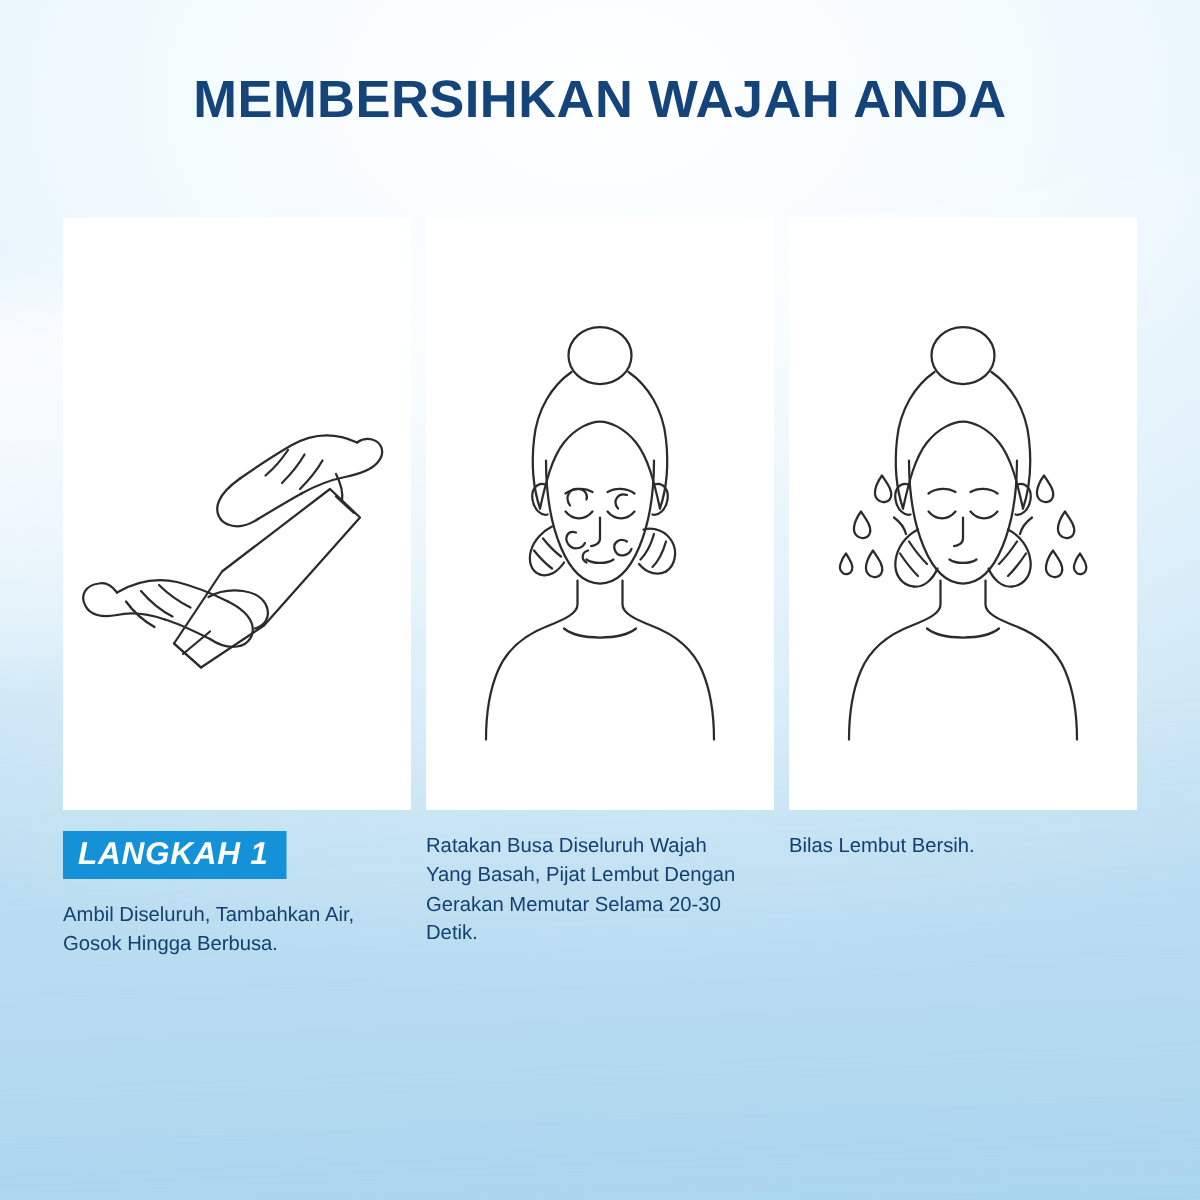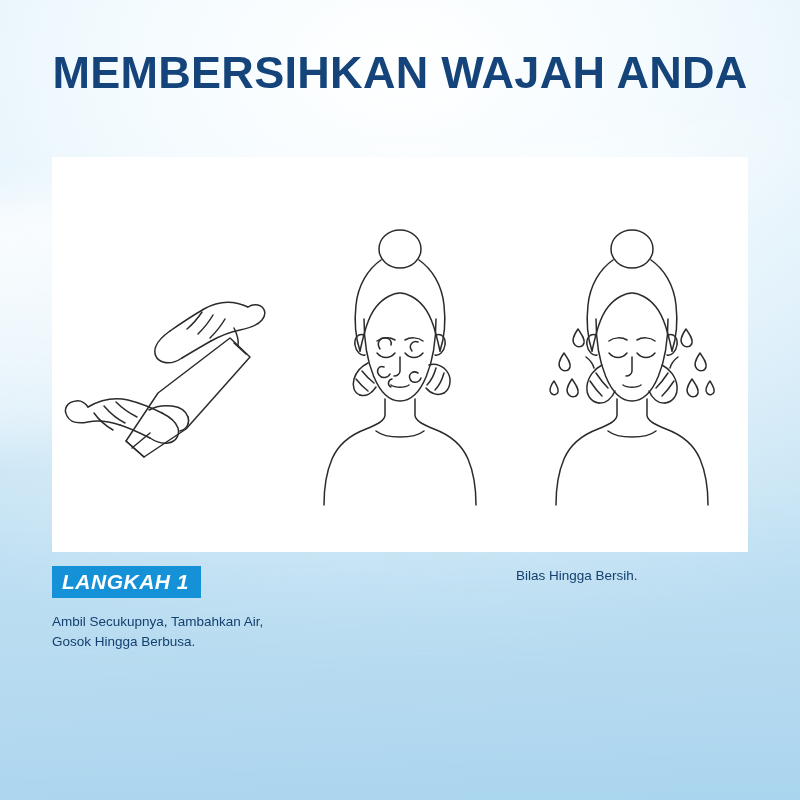--- a/index.html
+++ b/index.html
@@ -45,34 +45,35 @@
     pointer-events: none;
   }
 
   .headline {
     position: relative;
     z-index: 3;
     text-align: center;
     padding-top: 46px;
     color: #15447a;
     font-weight: bold;
-    font-size: 45px;
+    font-size: 35px;
     line-height: 1.22;
     letter-spacing: 0.3px;
     text-transform: uppercase;
   }
   .headline .line {
     display: block;
   }
 
   .cards {
     position: relative;
     z-index: 3;
     display: flex;
     justify-content: center;
+    gap: 10px;
     margin-top: 56px;
     padding: 0 42px;
   }
   .card-col {
     width: 232px;
   }
   .card-img {
     position: relative;
     width: 232px;
     height: 395px;
@@ -150,21 +151,21 @@
             <path d="M64 245 C70 251 77 256 85 260"></path>
             <path d="M52 249 C58 256 65 262 73 266"></path>
             <path d="M42 256 C47 263 54 269 61 273"></path>
 
             <path d="M97 253 C104 249 112 248 120 249 C128 250 134 254 136 260"></path>
             <path d="M136 260 C138 266 135 272 128 274"></path>
           </g>
         </svg>
       </div>
       <div class="step-badge">LANGKAH 1</div>
-      <div class="step-desc">Ambil Secukupnya, Tambahkan Air, Gosok Hingga Berbusa.</div>
+      <div class="step-desc">Ambil Diseluruh, Tambahkan Air, Gosok Hingga Berbusa.</div>
     </div>
 
     <div class="card-col">
       <div class="card-img">
         <svg viewBox="0 0 232 395">
           <g fill="none" stroke="#2b2b2b" stroke-width="1.5" stroke-linecap="round" stroke-linejoin="round">
 
             <ellipse cx="116" cy="92" rx="21" ry="19"></ellipse>
 
             <path d="M97 103 C84 112 74 128 72 148 C70 166 72 182 76 194"></path>
@@ -202,20 +203,21 @@
             <path d="M160 216 C158 223 155 229 151 233"></path>
 
             <path d="M96 192 C92 186 96 180 102 181 C106 181 108 185 107 188"></path>
             <path d="M100 210 C94 208 92 214 95 218 C98 222 104 221 106 217"></path>
             <path d="M128 194 C124 189 128 183 134 185"></path>
             <path d="M134 216 C129 213 124 217 126 222 C128 227 135 226 137 221"></path>
             <path d="M108 222 C104 223 103 228 107 230"></path>
           </g>
         </svg>
       </div>
+      <div class="step-desc">Ratakan Busa Diseluruh Wajah Yang Basah, Pijat Lembut Dengan Gerakan Memutar Selama 20-30 Detik.</div>
     </div>
 
     <div class="card-col">
       <div class="card-img">
         <svg viewBox="0 0 232 395">
           <g fill="none" stroke="#2b2b2b" stroke-width="1.5" stroke-linecap="round" stroke-linejoin="round">
 
             <ellipse cx="116" cy="92" rx="21" ry="19"></ellipse>
             <path d="M97 103 C84 112 74 128 72 148 C70 166 72 182 76 194"></path>
             <path d="M135 103 C148 112 158 128 160 148 C162 166 160 182 156 194"></path>
@@ -254,17 +256,17 @@
             <path d="M170 172 C174 178 177 182 176 186 C175 190 170 191 167 188 C164 185 165 179 170 172 Z"></path>
             <path d="M184 196 C188 202 191 206 190 210 C189 214 184 215 181 212 C178 209 179 203 184 196 Z"></path>
             <path d="M176 222 C180 228 183 232 182 236 C181 240 176 241 173 238 C170 235 171 229 176 222 Z"></path>
             <path d="M194 224 C197 229 199 232 198 235 C197 238 193 239 191 236 C189 234 190 229 194 224 Z"></path>
 
             <path d="M70 200 C74 203 77 207 78 211"></path>
             <path d="M162 200 C158 203 155 207 154 211"></path>
           </g>
         </svg>
       </div>
-      <div class="step-desc">Bilas Hingga Bersih.</div>
+      <div class="step-desc">Bilas Lembut Bersih.</div>
     </div>
 
   </div>
 </div>
 
 </body></html>

